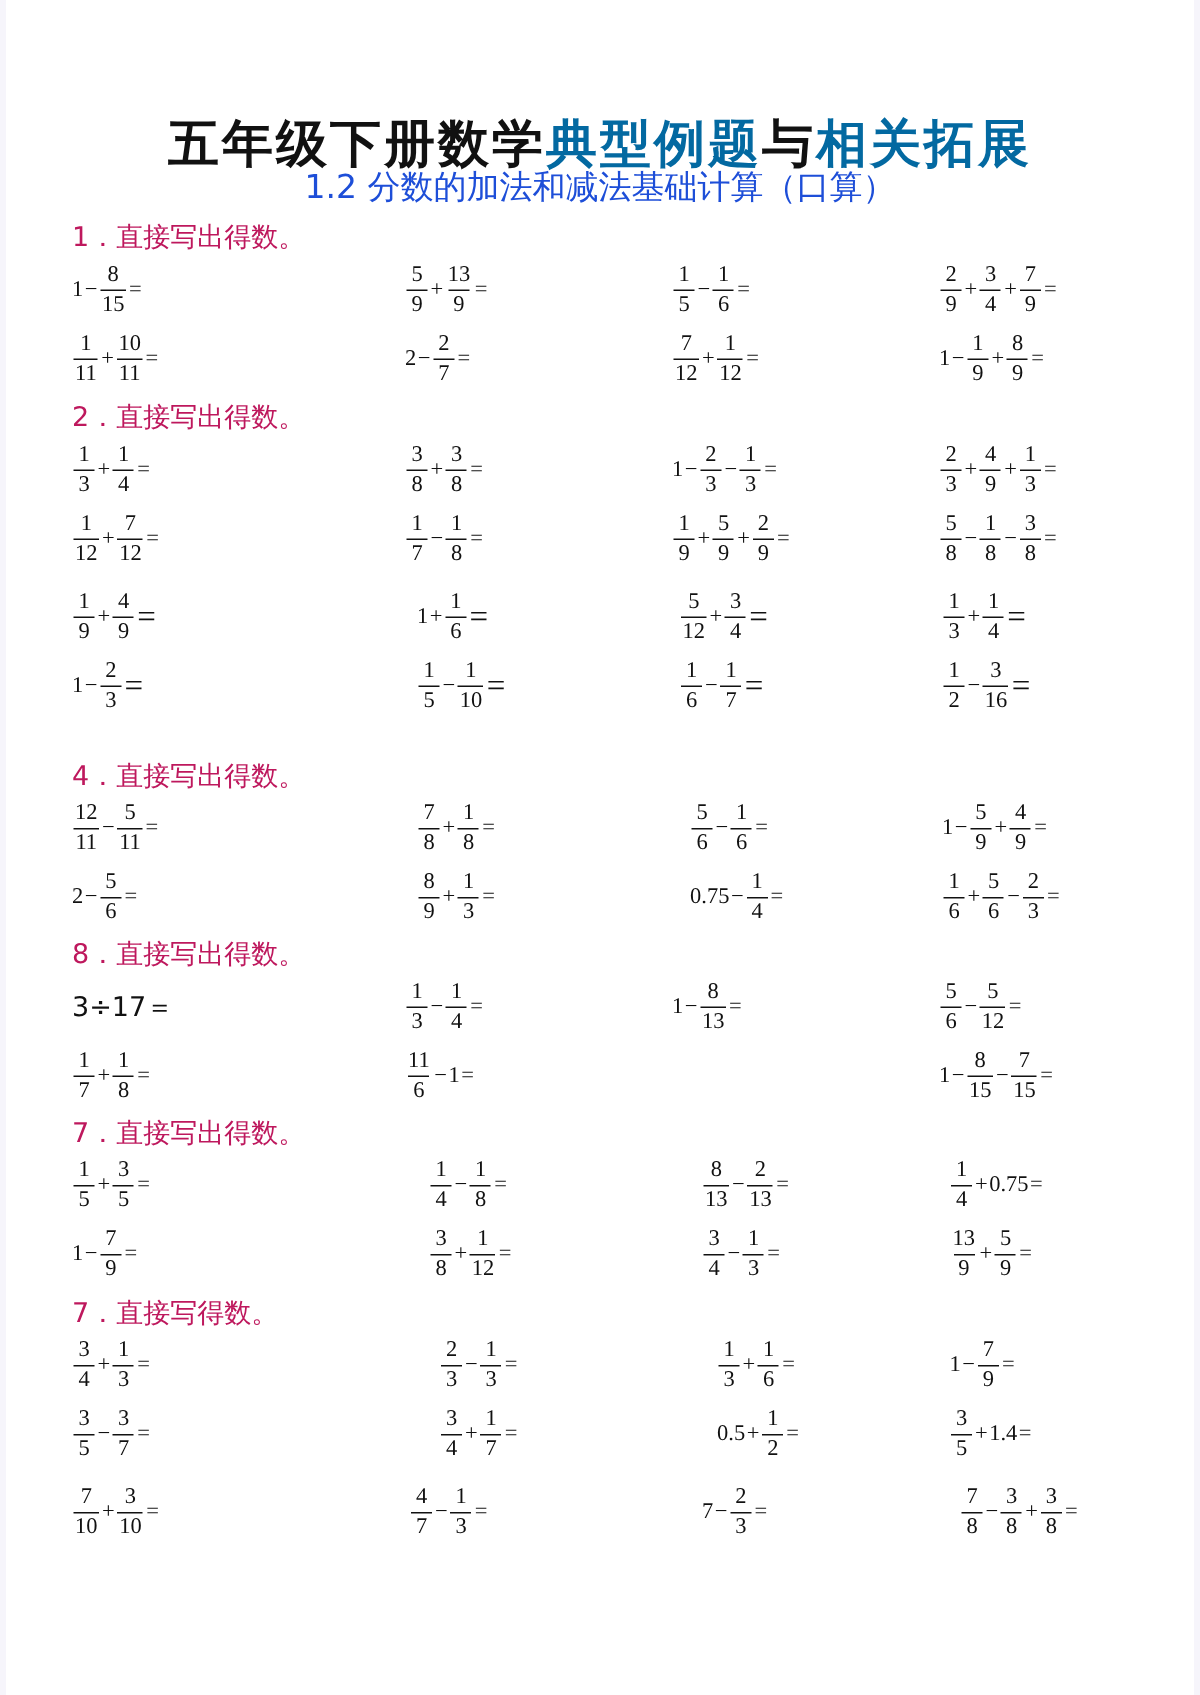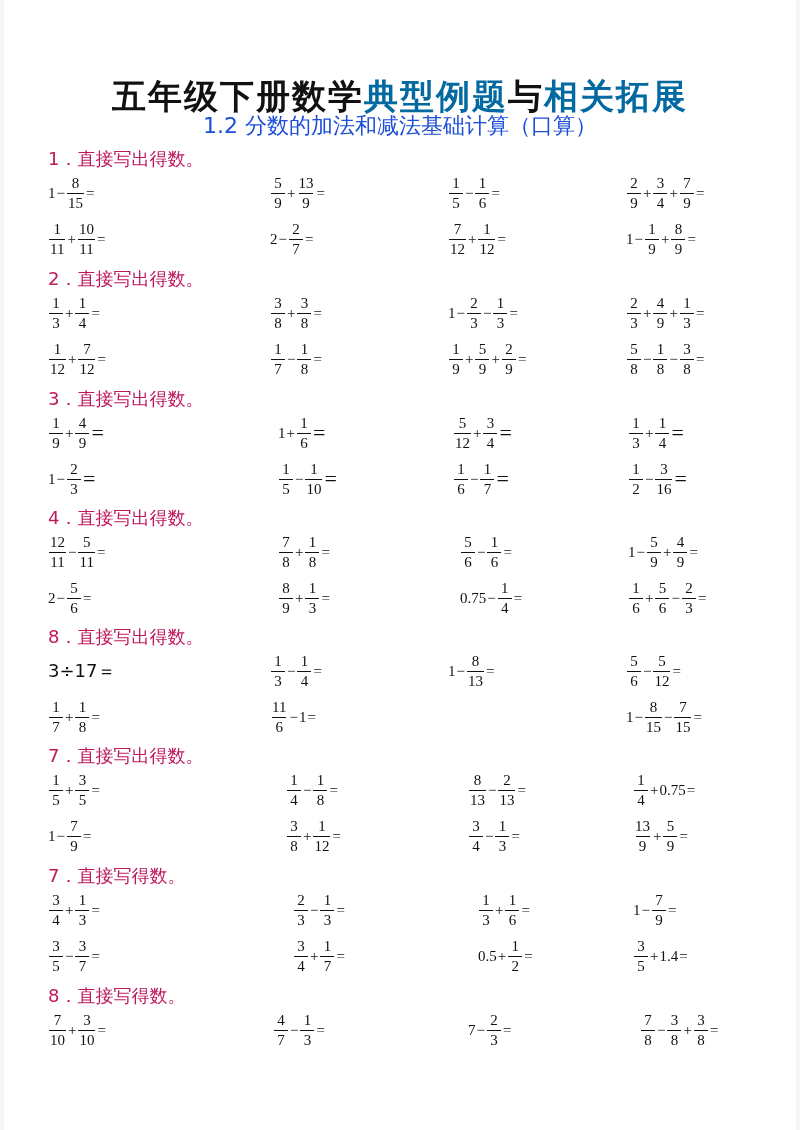--- a/index.html
+++ b/index.html
@@ -373,21 +373,20 @@
             <span class="frac">
               <span class="num">3</span>
               <span class="den">8</span>
             </span>
             <span class="op eq">=</span>
           </span>
         </div>
       </div>
     </div>
     <div class="section big" style="top: 388px;">
-      <div class="section-heading">3．直接写出得数。</div>
       <div class="row">
         <div class="cell" style="left: 0px;">
           <span class="expr">
             <span class="frac">
               <span class="num">1</span>
               <span class="den">9</span>
             </span>
             <span class="op">+</span>
             <span class="frac">
               <span class="num">4</span>
@@ -921,21 +920,20 @@
               <span class="den">5</span>
             </span>
             <span class="op">+</span>
             <span class="num-tok">1.4</span>
             <span class="op eq">=</span>
           </span>
         </div>
       </div>
     </div>
     <div class="section" style="top: 985px;">
-      <div class="section-heading">8．直接写得数。</div>
       <div class="row">
         <div class="cell" style="left: 0px;">
           <span class="expr">
             <span class="frac">
               <span class="num">7</span>
               <span class="den">10</span>
             </span>
             <span class="op">+</span>
             <span class="frac">
               <span class="num">3</span>

